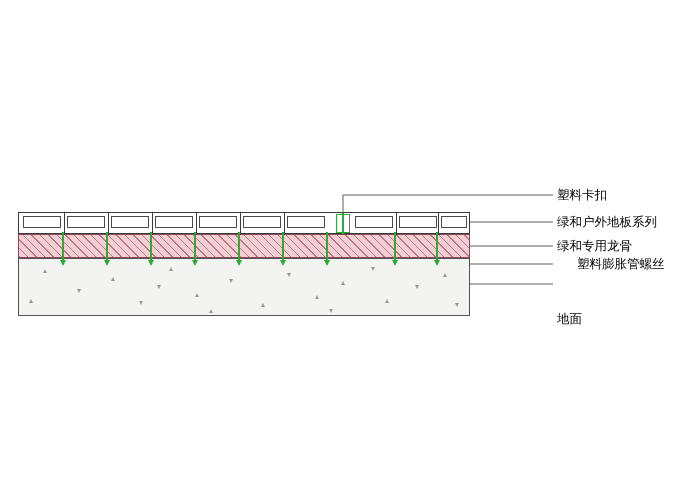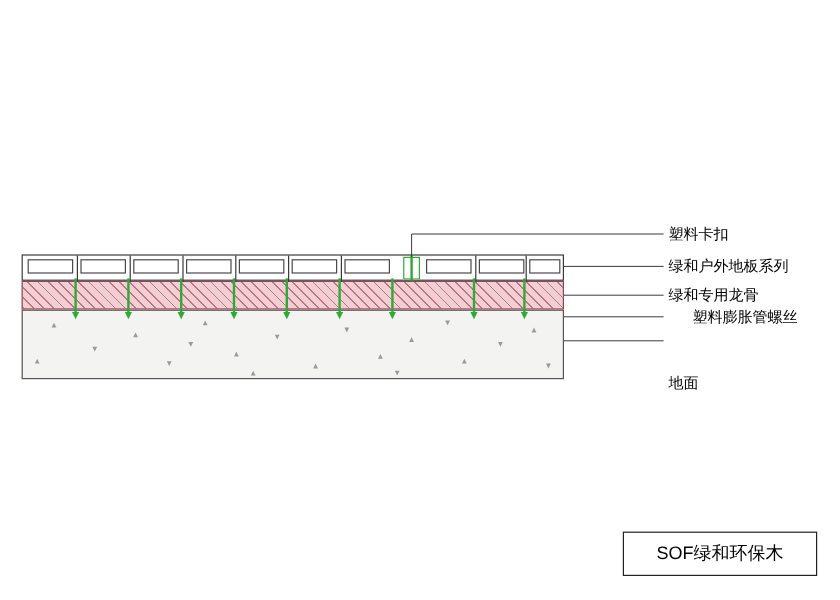--- a/index.html
+++ b/index.html
@@ -282,17 +282,14 @@
   <div class="label" style="left:557px; top:189px;font-family:Liberation Serif, serif;">塑料卡扣</div>
 
   <div class="label" style="left:557px; top:216px;">绿和户外地板系列</div>
 
   <div class="label" style="left:557px; top:240px;">绿和专用龙骨</div>
 
   <div class="label" style="left:557px; top:258px;margin-left:20px;">塑料膨胀管螺丝</div>
 
   <div class="label" style="left:557px; top:278px;margin-top:35px;">地面</div>
 
-  <div class="title-block">
-    <span class="tb-text">SOF绿和环保木</span>
-  </div>
 
 </div>
 
 </body></html>

